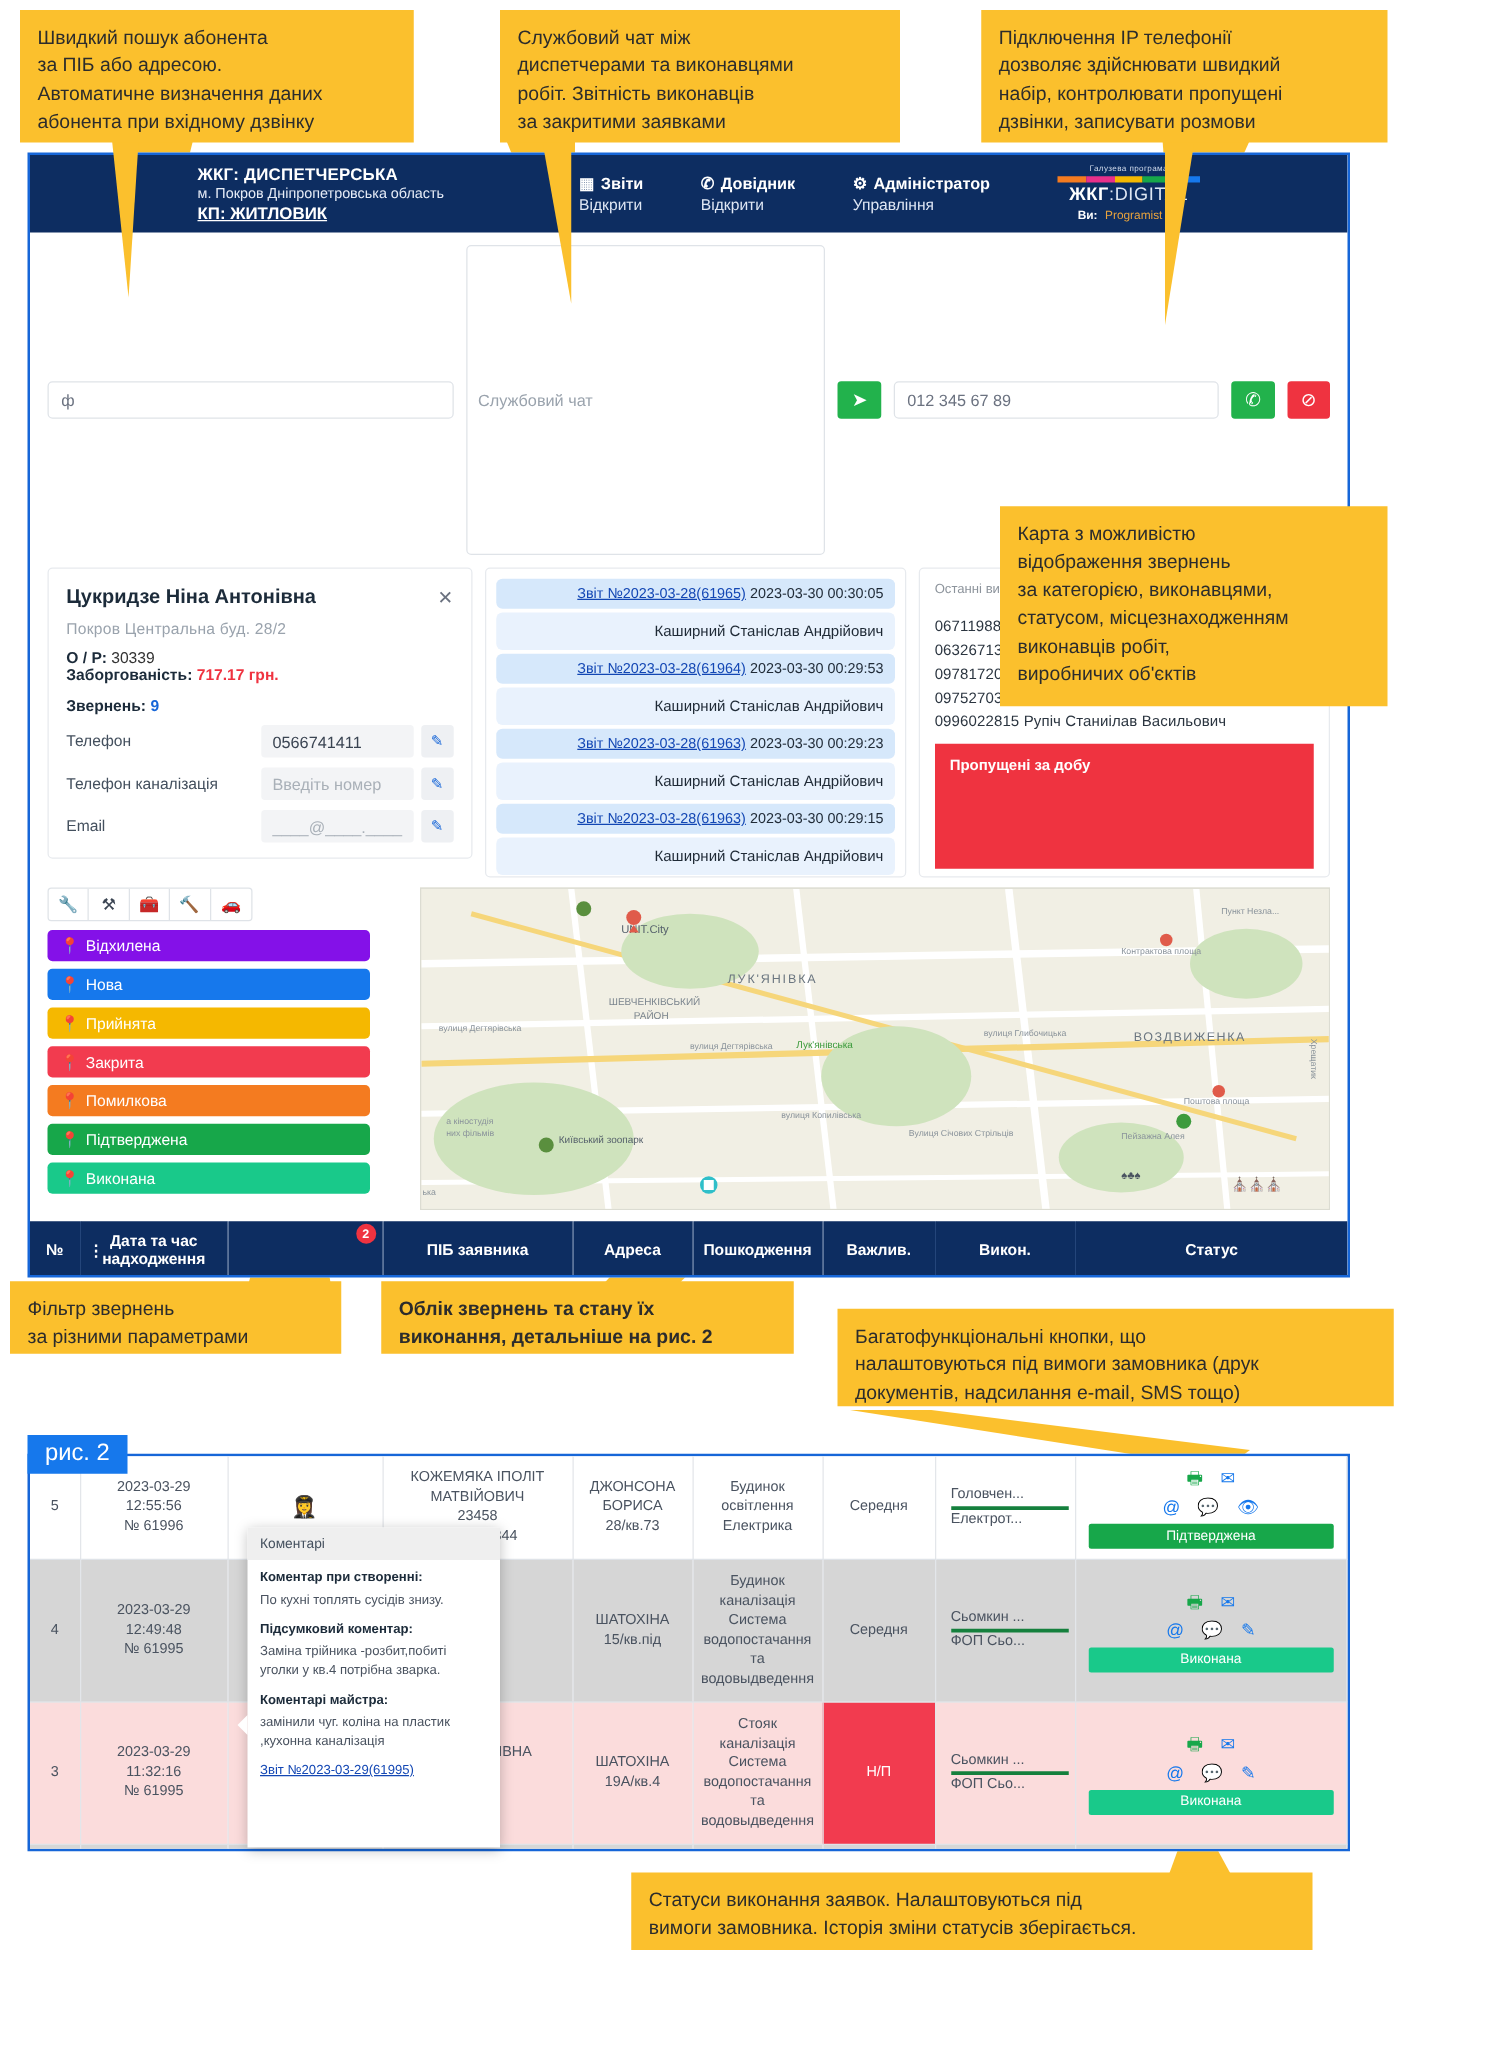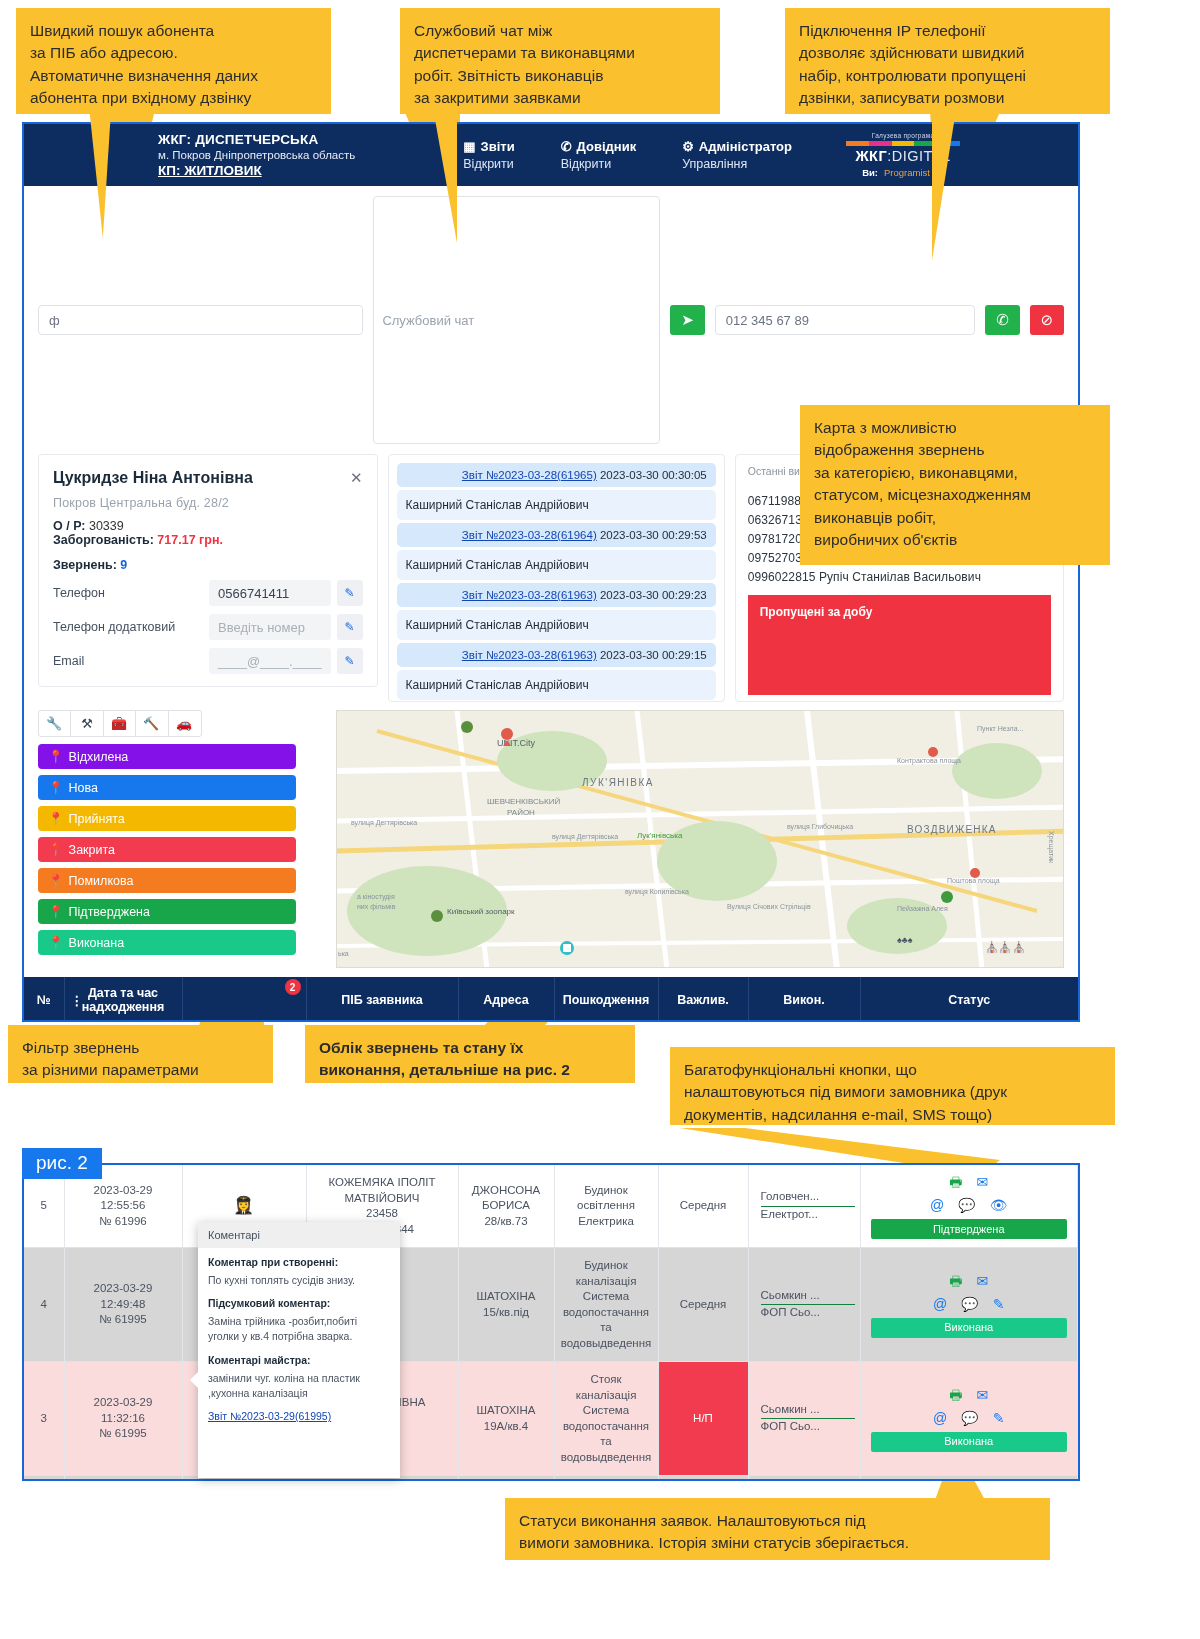--- a/index.html
+++ b/index.html
@@ -118,21 +118,21 @@
   .b-blue { background: #1678ec; }
   .b-green { background: #17a74a; }
 
   .chat { width: 340px; height: 248px; padding: 8px 8px; overflow: hidden; }
   .msg {
     background: #d6e8fb; border-radius: 5px; padding: 6px 9px; margin-bottom: 3px;
     font-size: 11.5px; color: #1f2a36;
   }
   .msg.right { text-align: right; }
   .msg a { color: #1347b4; text-decoration: underline; }
-  .msg.name { background: #e9f2fd; text-align: left; font-size: 12px; padding: 8px 9px; }
+  .msg.name { background: #e9f2fd; text-align: right; font-size: 12px; padding: 8px 9px; }
 
   .calls { width: 332px; height: 248px; padding: 10px 12px; position: relative; }
   .calls-head { display: flex; justify-content: space-between; align-items: flex-start; }
   .calls-title { font-size: 10.5px; color: #8d949c; }
   .calls-btns { display: flex; }
   .calls-btns .cb {
     width: 30px; height: 24px; border: 1px solid #dfe3e8; display: flex;
     align-items: center; justify-content: center; font-size: 12px; color: #3a4452;
   }
   .calls-btns .cb:first-child { border-radius: 3px 0 0 3px; }
@@ -171,21 +171,21 @@
   }
   .tbl th:last-child { border-right: none; }
   .tbl td.cell {
     font-size: 11.5px; color: #4a5360; text-align: center; padding: 10px 5px;
     border-right: 1px solid #e3e6ea; border-bottom: 1px solid #dfe3e8; line-height: 1.35;
   }
   .row-grey td.cell { background: #d6d6d6; }
   .row-white td.cell { background: #fff; }
   .row-pink td.cell { background: #fbdcdc; }
   .execcell { text-align: left !important; padding-left: 12px !important; }
-  .execcell div { border-bottom: 1px solid #15803d; padding-bottom: 1px; }
+  .execcell div { border-bottom: 3px solid #15803d; padding-bottom: 1px; }
   .actions { display: flex; flex-direction: column; align-items: center; gap: 4px; }
   .icorow { display: flex; gap: 14px; font-size: 14px; }
   .statusbtn {
     width: 100%; height: 20px; color: #fff; font-size: 11px;
     display: flex; align-items: center; justify-content: center; border-radius: 2px;
   }
   .av { font-size: 17px; }
 
   
   .fig2 {
@@ -345,21 +345,21 @@
       <div class="sub-or"><b>О / Р:</b> <span>30339</span></div>
       <div class="sub-debt"><span style="color:#1c2b3a">Заборгованість:</span> <span>717.17 грн.</span></div>
       <div class="sub-appeals"><span style="color:#1c2b3a">Звернень:</span> <span>9</span></div>
 
       <div class="frow">
         <div class="flabel">Телефон</div>
         <div class="fval">0566741411</div>
         <div class="fedit">✎</div>
       </div>
       <div class="frow">
-        <div class="flabel">Телефон додатковий</div>
+        <div class="flabel">Телефон каналізація</div>
         <div class="fval ph">Введіть номер</div>
         <div class="fedit">✎</div>
       </div>
       <div class="frow">
         <div class="flabel">Email</div>
         <div class="fval ph">____@____.____</div>
         <div class="fedit">✎</div>
       </div>
 
     </div>

